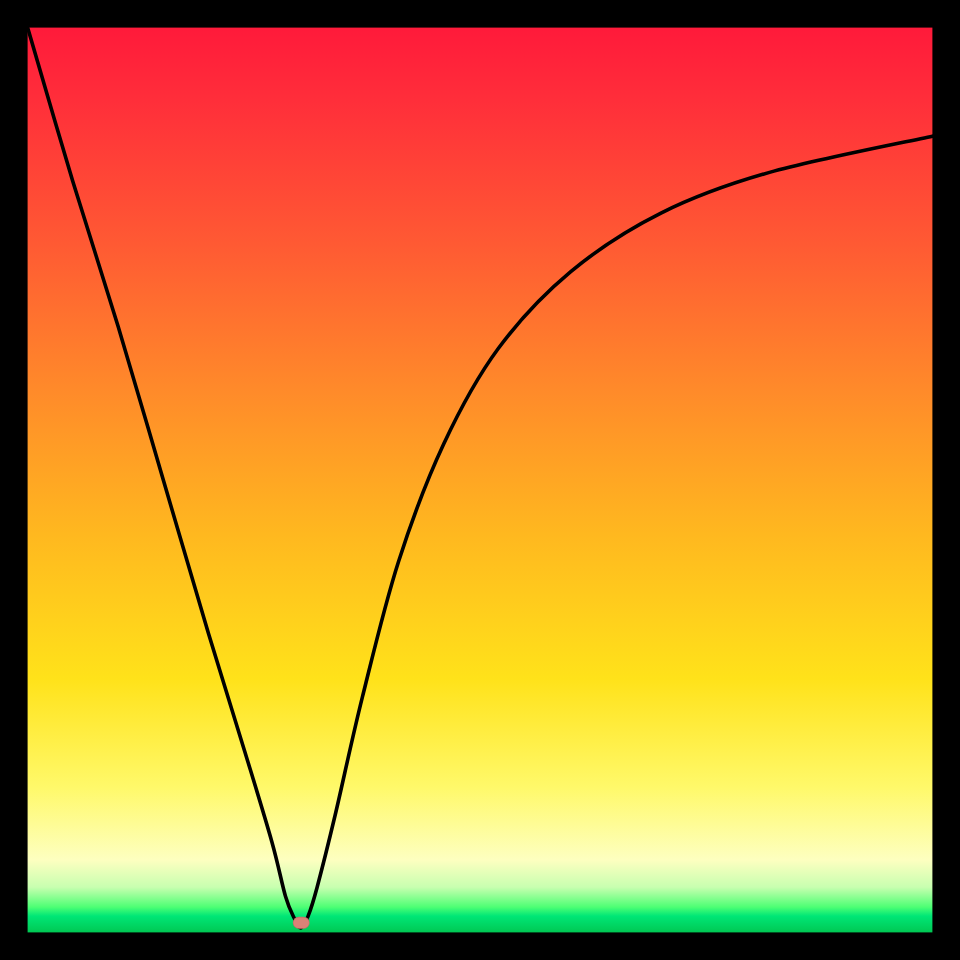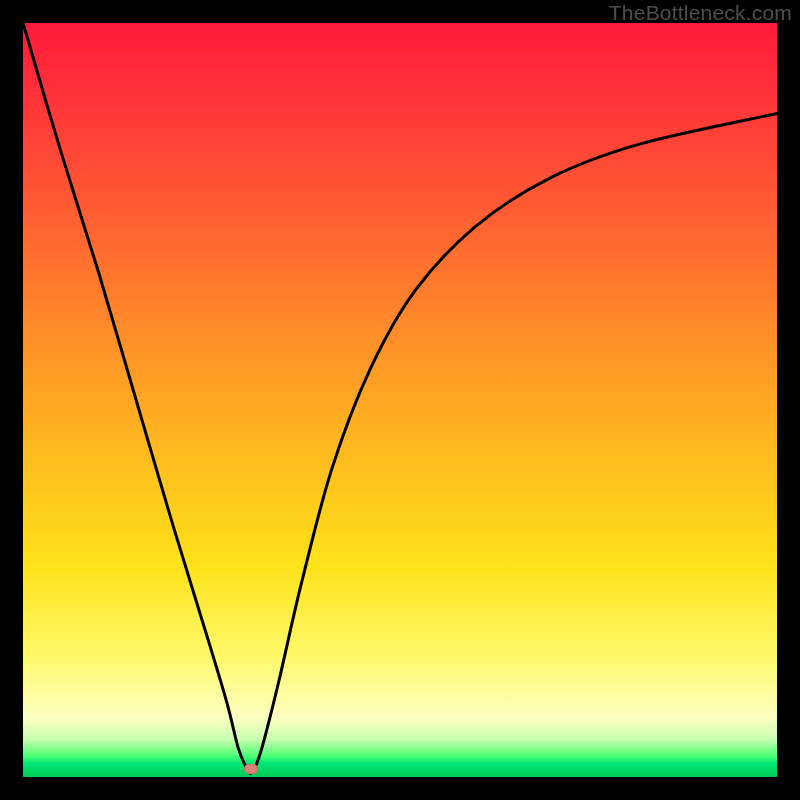--- a/index.html
+++ b/index.html
@@ -65,21 +65,20 @@
     height: 10px;
     border-radius: 5px;
     background: #d98277;
     box-shadow: 0 0 0 0.5px rgba(0,0,0,0.15) inset;
   }
 </style>
 </head>
 <body>
 
 <div class="frame">
-  <div class="watermark">TheBottleneck.com</div>
 
   <div class="plot-area">
     <svg class="curve" viewBox="0 0 754 754" preserveAspectRatio="none">
       <path id="curve-path" fill="none" stroke="#000" stroke-width="3" stroke-linecap="round" stroke-linejoin="round" d="M 0.00 0.00 C 6.28 21.36, 25.13 86.71, 37.70 128.18 C 50.27 169.65, 62.83 207.35, 75.40 248.82 C 87.97 290.29, 100.53 334.27, 113.10 377.00 C 125.67 419.73, 139.49 467.48, 150.80 505.18 C 162.11 542.88, 172.16 574.30, 180.96 603.20 C 189.76 632.10, 197.93 658.49, 203.58 678.60 C 209.24 698.71, 211.75 713.16, 214.89 723.84 C 218.03 734.52, 220.29 738.29, 222.43 742.69 C 224.57 747.09, 225.82 750.61, 227.71 750.23 C 229.59 749.85, 231.48 746.08, 233.74 740.43 C 236.00 734.77, 237.51 730.37, 241.28 716.30 C 245.05 702.23, 250.08 682.37, 256.36 655.98 C 262.64 629.59, 270.18 593.15, 278.98 557.96 C 287.78 522.77, 297.83 480.05, 309.14 444.86 C 320.45 409.67, 333.02 376.37, 346.84 346.84 C 360.66 317.31, 374.49 291.55, 392.08 267.67 C 409.67 243.79, 429.78 222.43, 452.40 203.58 C 475.02 184.73, 500.15 168.39, 527.80 154.57 C 555.45 140.75, 580.58 131.32, 618.28 120.64 C 655.98 109.96, 731.38 95.51, 754.00 90.48"></path>
     </svg>
     <div id="marker" class="marker" style="left: 220.708px; top: 741.46px;"></div>
   </div>
 </div>
 
 </body></html>

